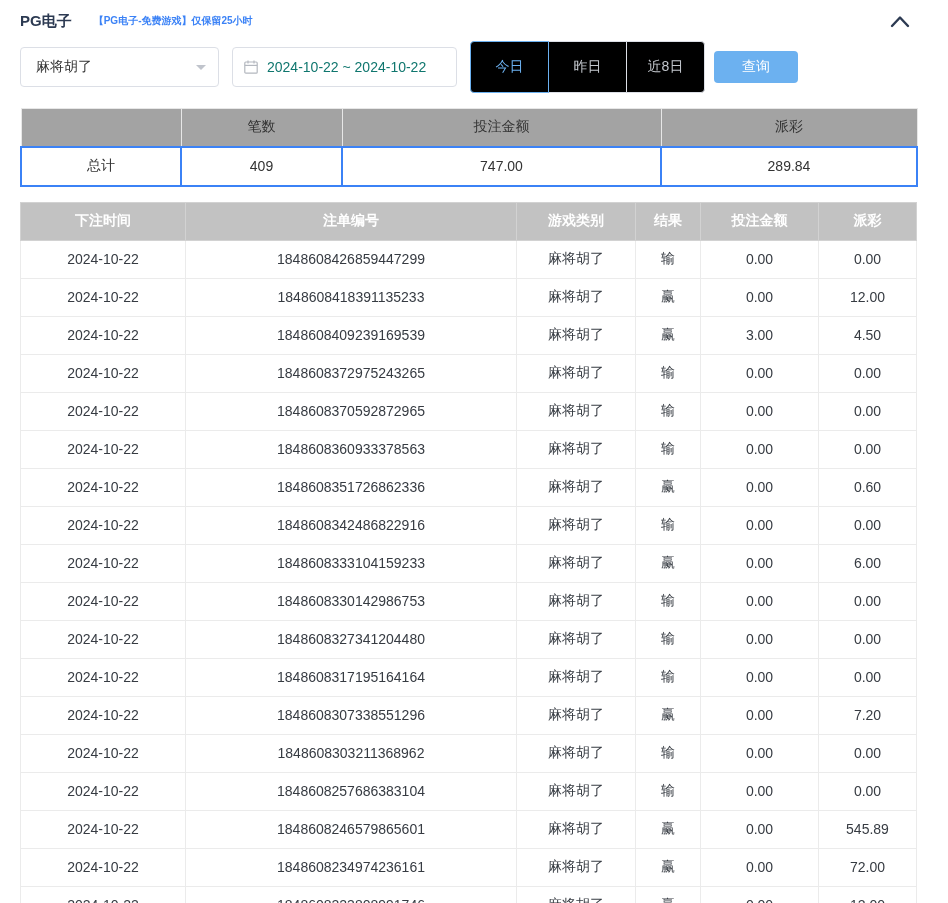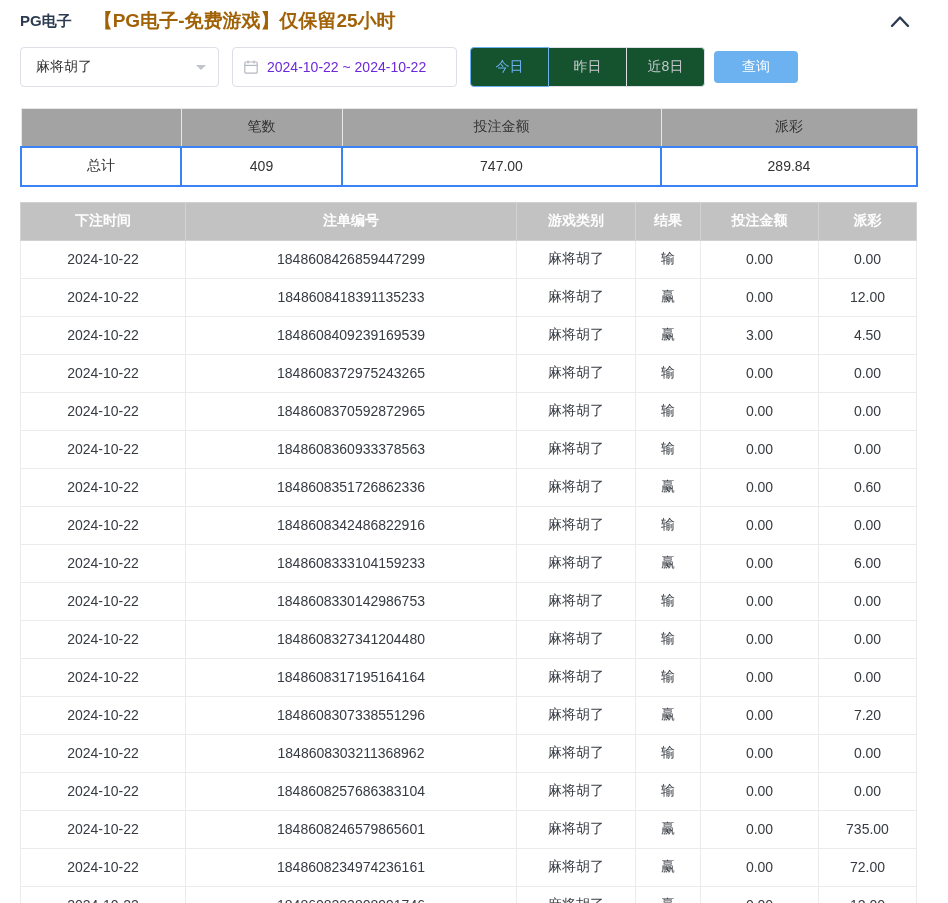--- a/index.html
+++ b/index.html
@@ -9,21 +9,21 @@
     background: #ffffff;
     font-family: "Liberation Sans", "DejaVu Sans", sans-serif;
     font-size: 14px;
     color: #333;
   }
   .wrap { padding: 7px 20px 0 20px; }
 
   
   .panel-header { display: flex; align-items: center; height: 28px; text-align: center; }
   .panel-title { font-size: 15px; font-weight: bold; color: #2c3a52; }
-  .panel-notice { font-size: 19px; font-weight: bold; color: #a16207; margin-left: 22px; }
+  .panel-notice { font-size: 10px; font-weight: bold; color: #3b82f6; margin-left: 22px; }
   .collapse-btn {
     margin-left: auto; margin-right: 16px;
     width: 24px; height: 20px;
     display: flex; align-items: center; justify-content: center;
     cursor: pointer; background: none; border: none;
   }
 
   
   .filter-row { display: flex; align-items: center; margin-top: 12px; height: 40px; }
   .select-box {
@@ -38,26 +38,26 @@
     border: 5px solid transparent;
     border-top-color: #c0c4cc;
     margin-top: 5px;
   }
   .date-box {
     margin-left: 13px;
     width: 225px; height: 40px;
     border: 1px solid #dcdfe6; border-radius: 4px;
     display: flex; align-items: center;
     padding: 0 10px; gap: 8px;
-    color: #6d28d9; background: #fff; cursor: pointer;
+    color: #0f766e; background: #fff; cursor: pointer;
   }
   .btn-group { margin-left: 13px; display: flex; }
   .qbtn {
-    height: 40px; width: 79px;
-    background: #14532d;
+    height: 52px; width: 79px;
+    background: #000000;
     border: 1px solid #dcdfe6;
     color: #c3c7cd; font-size: 14px;
     cursor: pointer; margin-left: -1px;
     font-family: inherit;
   }
   .qbtn:first-child { border-radius: 4px 0 0 4px; margin-left: 0; }
   .qbtn:last-child { border-radius: 0 4px 4px 0; text-align: center; }
   .qbtn.active {
     border-color: #6cb1f0; color: #6cb1f0;
     position: relative; z-index: 1;
@@ -305,21 +305,21 @@
           <td>输</td>
           <td>0.00</td>
           <td>0.00</td>
         </tr>
         <tr>
           <td>2024-10-22</td>
           <td>1848608246579865601</td>
           <td>麻将胡了</td>
           <td>赢</td>
           <td>0.00</td>
-          <td>735.00</td>
+          <td>545.89</td>
         </tr>
         <tr>
           <td>2024-10-22</td>
           <td>1848608234974236161</td>
           <td>麻将胡了</td>
           <td>赢</td>
           <td>0.00</td>
           <td>72.00</td>
         </tr>
         <tr>

